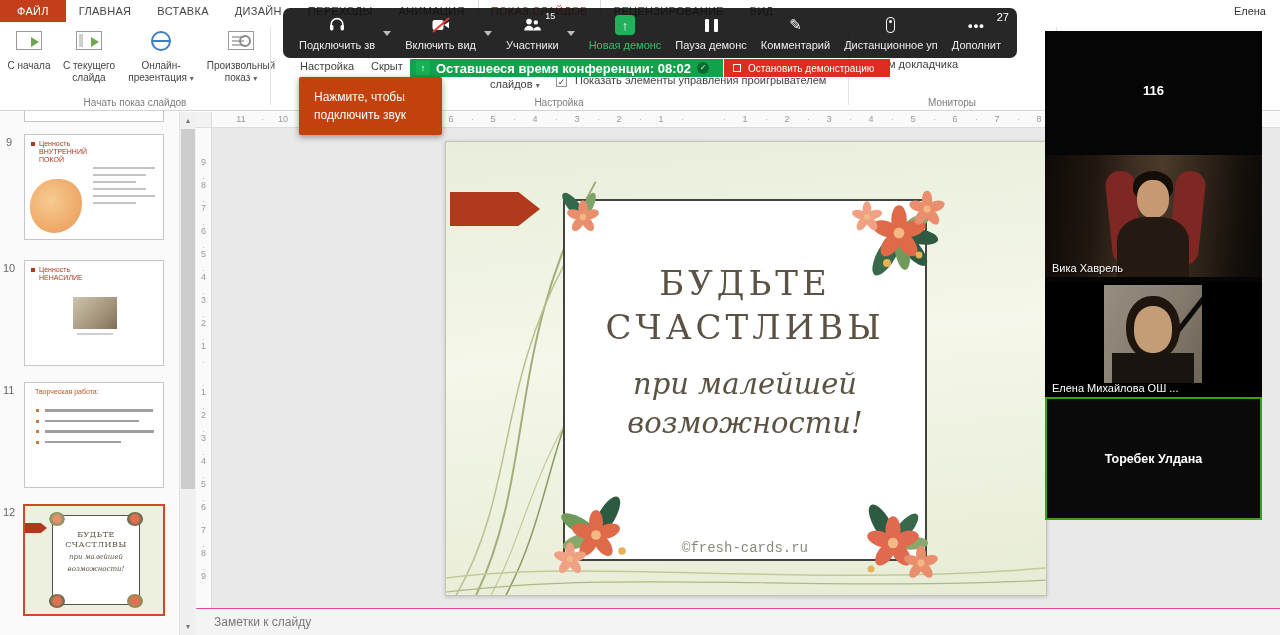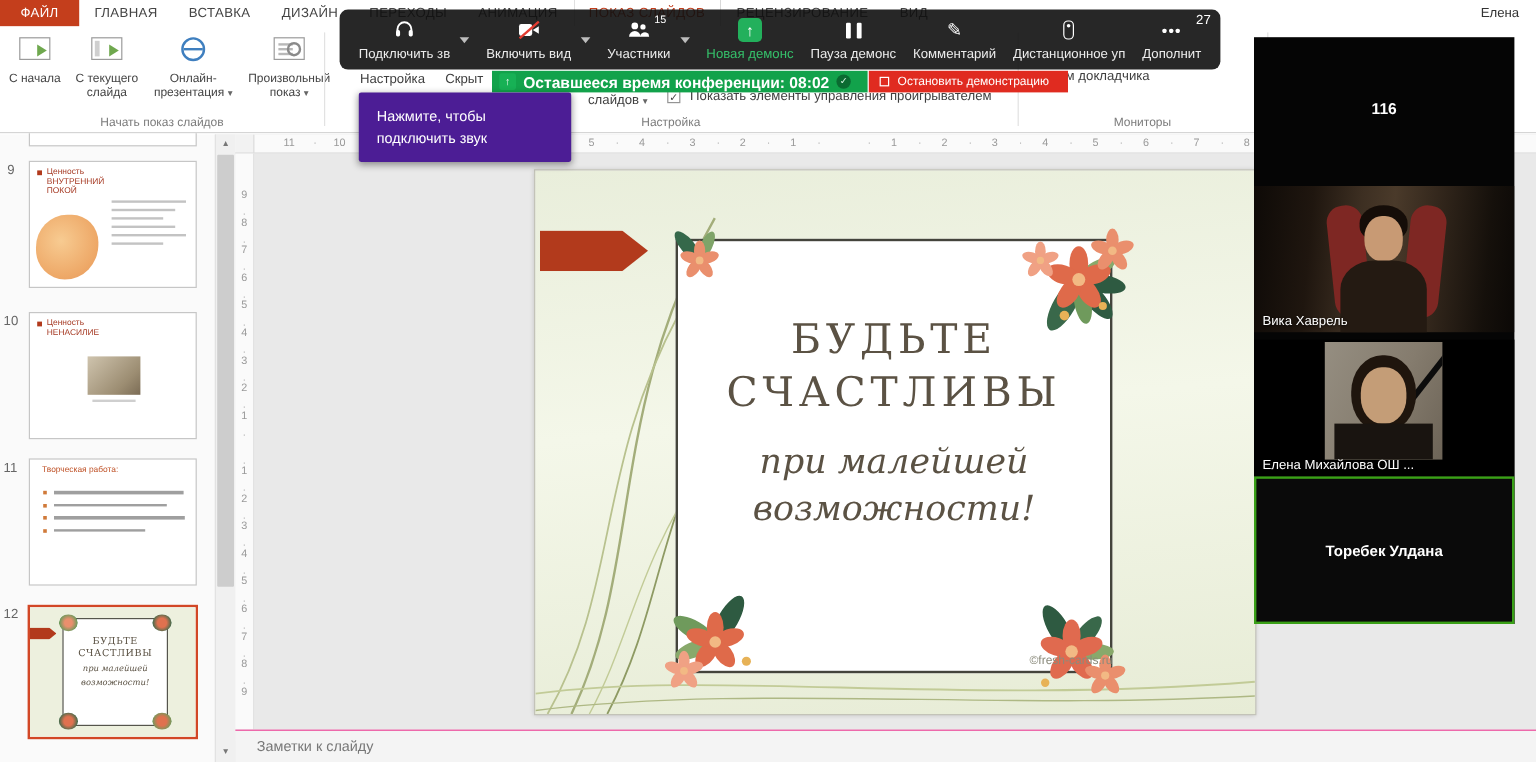--- a/index.html
+++ b/index.html
@@ -100,22 +100,22 @@
   .tag { position:absolute; left:4px; top:50px; width:90px; height:34px; background:#b23a1c;
     clip-path:polygon(0 0,76% 0,100% 50%,76% 100%,0 100%); }
   .card { position:absolute; left:117px; top:57px; width:364px; height:362px; }
   .card-frame { position:absolute; inset:0; background:#fff; border:2px solid #44443c; }
   .flowers { position:absolute; left:-22px; top:-22px; width:408px; height:406px; pointer-events:none; }
   .card-text { position:absolute; inset:0; display:flex; flex-direction:column; align-items:center;
     padding-top:62px; font-family:"DejaVu Serif",serif; color:#5b5244; }
   .ct1 { font-size:34px; letter-spacing:4px; line-height:44px; }
   .cs1 { font-style:italic; font-size:29px; line-height:39px; }
   .cs1.first { margin-top:16px; }
-  .credit { position:absolute; bottom:5px; left:0; right:0; text-align:right;
-    font-family:Liberation Sans, sans-serif; font-size:10px; color:#8b8b7c; }
+  .credit { position:absolute; bottom:5px; left:0; right:0; text-align:center;
+    font-family:Liberation Mono, monospace; font-size:14px; color:#8b8b7c; }
   .notes-bar { position:absolute; left:0; right:0; bottom:0; height:27px; background:#f4f4f4;
     border-top:1px solid #ec4899; font-size:12px; color:#777; line-height:26px; padding-left:18px; cursor:text; }
 
   
   .zoom-toolbar { position:absolute; left:283px; top:8px; width:734px; height:50px;
     background:rgba(16,16,16,.9); border-radius:7px; z-index:50; display:flex;
     align-items:center; padding:0 12px; color:#ececec; }
   .zbtn { display:flex; flex-direction:column; align-items:center; justify-content:center; gap:4px;
     height:100%; padding:0 4px; cursor:pointer; }
   .zicon { height:20px; display:flex; align-items:center; justify-content:center; position:relative; }
@@ -139,21 +139,21 @@
   .share-mini { width:14px; height:14px; background:#17b155; border-radius:2px; color:#fff; font-size:9px;
     font-weight:bold; display:flex; align-items:center; justify-content:center; flex:0 0 14px; }
   .ztime-text { font-size:13px; font-weight:bold; color:#fff; white-space:nowrap; }
   .zcheck { width:12px; height:12px; border-radius:50%; background:#0a6b31; color:#d8f5e2; font-size:8px;
     line-height:12px; text-align:center; flex:0 0 12px; }
   .zstop { position:absolute; left:724px; top:59px; width:166px; height:18px; background:#e02b20;
     z-index:50; display:flex; align-items:center; gap:7px; padding:0 9px; cursor:pointer; }
   .stop-sq { width:8px; height:8px; border:1.5px solid #fff; flex:0 0 8px; }
   .zstop-text { font-size:10px; color:#fff; white-space:nowrap; }
 
-  .ztooltip { position:absolute; left:299px; top:77px; width:177px; height:58px; background:#4c1d95;
+  .ztooltip { position:absolute; left:299px; top:77px; width:143px; height:58px; background:#c2410c;
     color:#fff; font-size:12px; line-height:18px; padding:11px 0 0 15px; z-index:60;
     box-shadow:0 2px 6px rgba(0,0,0,.4); border-radius:2px; }
 
   
   .zpanel { position:absolute; left:1045px; top:31px; width:217px; height:489px; background:#050505; z-index:55; }
   .zcount { margin-top:52px; text-align:center; color:#fff; font-size:13px; font-weight:bold; }
   .vcell { position:absolute; left:0; width:217px; overflow:hidden; cursor:pointer;text-align:center; }
   .vname { position:absolute; left:7px; bottom:3px; font-size:11px; color:#fff; text-shadow:0 1px 2px rgba(0,0,0,.9); white-space:nowrap; }
   .v1 { top:124px; height:122px; }
   .v1-bg { position:absolute; inset:0;

